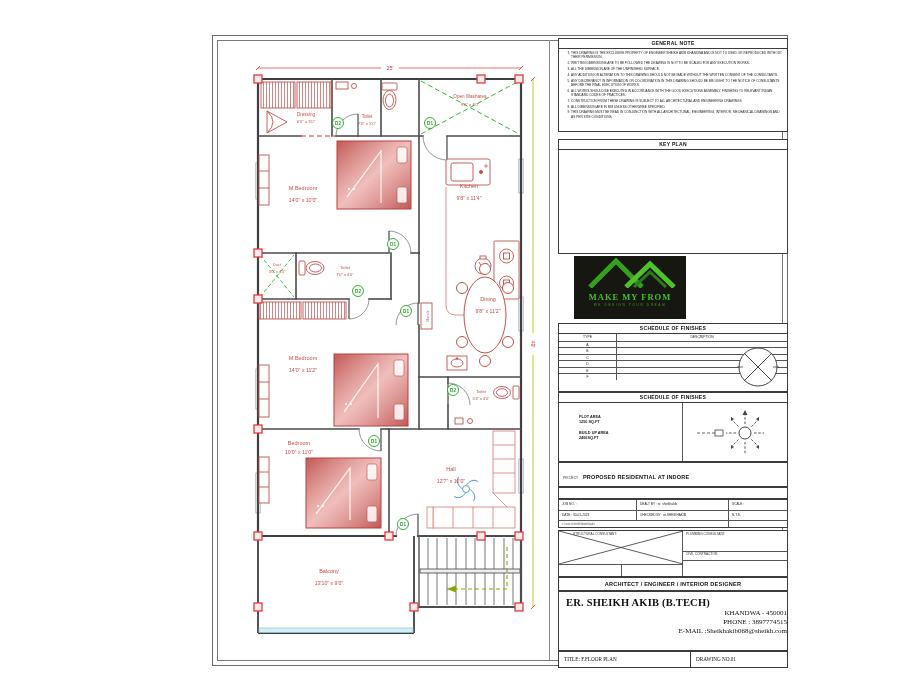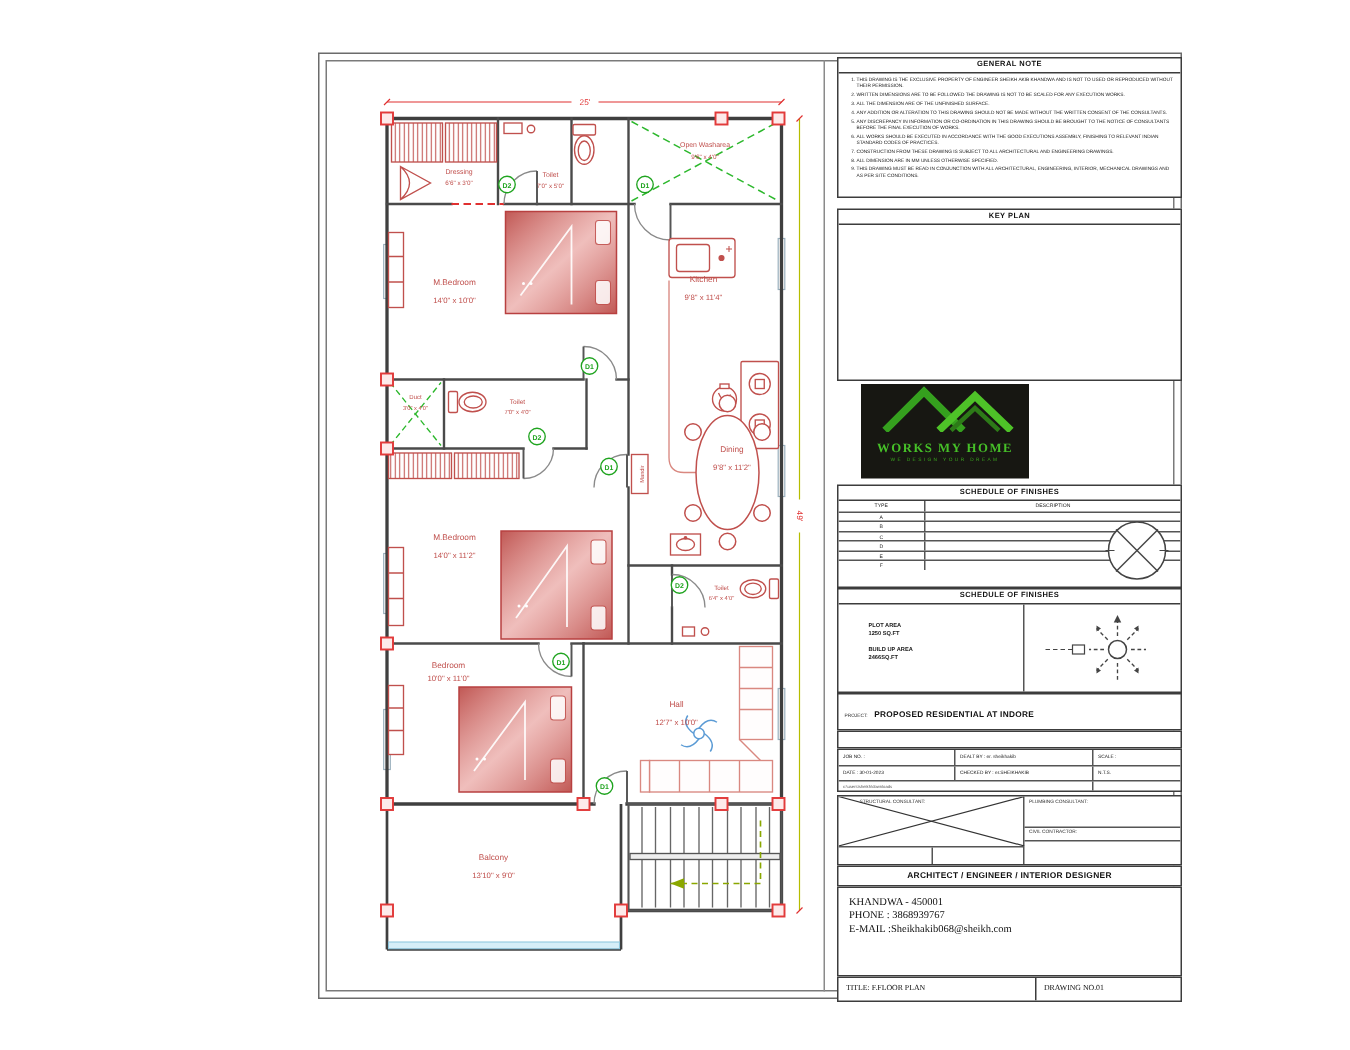--- a/index.html
+++ b/index.html
@@ -26,21 +26,21 @@
   .proj-val { font-size:5.5px; font-weight:bold; color:#111; letter-spacing:.2px; }
   .meta-grid { display:flex; height:10px; border-top:1px solid #555; }
   .meta-grid > div { border-right:1px solid #555; font-size:3.2px; line-height:9px; padding-left:3px; color:#222; overflow:hidden; }
   .meta-grid > div:last-child { border-right:none; }
   .m1 { width:78px; } .m2 { width:92px; } .m3 { flex:1; }
   .cons-left { position:absolute; left:0; top:0; width:124px; height:45px; border-right:1px solid #555; }
   .cons-right { position:absolute; left:124px; top:0; right:0; height:45px; }
   .arch-hdr { text-align:center; font-weight:bold; font-size:5.6px; line-height:12px; color:#111; letter-spacing:.2px; }
   .name-block { font-family:"Liberation Serif", serif; padding:5px 0 0 7px; }
   .name-block .nm { font-size:10.5px; font-weight:bold; color:#111; line-height:12px; letter-spacing:.2px; }
-  .name-block .ln { font-size:7px; color:#111; line-height:9px; }
+  .name-block .ln { font-size:7px; color:#111; line-height:9px;text-align:right; }
   .title-row { display:flex; height:15px; }
   .title-row .t1 { width:132px; border-right:1px solid #3c3c3c; font-family:"Liberation Serif", serif; font-size:5.2px; line-height:14px; padding-left:5px; color:#111; }
   .title-row .t2 { flex:1; font-family:"Liberation Serif", serif; font-size:5.2px; line-height:14px; padding-left:5px; color:#111; }
   svg text { font-family:"Liberation Sans", sans-serif; }
 </style>
 </head>
 <body>
 
 <div class="sheet">
   <div class="sheet-inner"></div>
@@ -364,21 +364,21 @@
     <div class="panel" style="top:101px; height:115px;">
       <div class="panel-hdr">KEY PLAN</div>
     </div>
 
     <div class="logo-box">
       <svg width="112" height="32" viewBox="0 0 112 32">
         <path d="M16,31 L42,5 L68,31" fill="none" stroke="#35a01e" stroke-width="5"></path>
         <path d="M52,31 L76,8 L100,31" fill="none" stroke="#4ec228" stroke-width="5"></path>
         <path d="M60,31 L76,16 L92,31" fill="none" stroke="#2d7a18" stroke-width="3"></path>
       </svg>
-      <div class="logo-name">WORKS MY HOME</div>
+      <div class="logo-name">MAKE MY FROM</div>
       <div class="logo-tag">WE DESIGN YOUR DREAM</div>
     </div>
 
     <div class="panel" style="top:285px; height:69px;">
       <div class="panel-hdr">SCHEDULE OF FINISHES</div>
       <div class="sched-row" style="border-top:none;">
         <div class="c1">TYPE</div>
         <div class="c2">DESCRIPTION</div>
       </div>
       <div class="sched-row">
@@ -492,22 +492,23 @@
         <div style="height:14px; border-top:1px solid #555;"></div>
       </div>
     </div>
 
     <div class="panel" style="top:539px; height:14px;">
       <div class="arch-hdr">ARCHITECT / ENGINEER / INTERIOR DESIGNER</div>
     </div>
 
     <div class="panel" style="top:553px; height:60px;">
       <div class="name-block">
+        <div class="nm">ER. SHEIKH AKIB (B.TECH)</div>
         <div class="ln">KHANDWA - 450001</div>
-        <div class="ln">PHONE : 3868939767</div>
+        <div class="ln">PHONE : 3897774515</div>
         <div class="ln">E-MAIL :Sheikhakib068@sheikh.com</div>
       </div>
     </div>
 
     <div class="panel" style="top:613px; height:17px;">
       <div class="title-row">
         <div class="t1">TITLE: F.FLOOR PLAN</div>
         <div class="t2">DRAWING NO.01</div>
       </div>
     </div>

